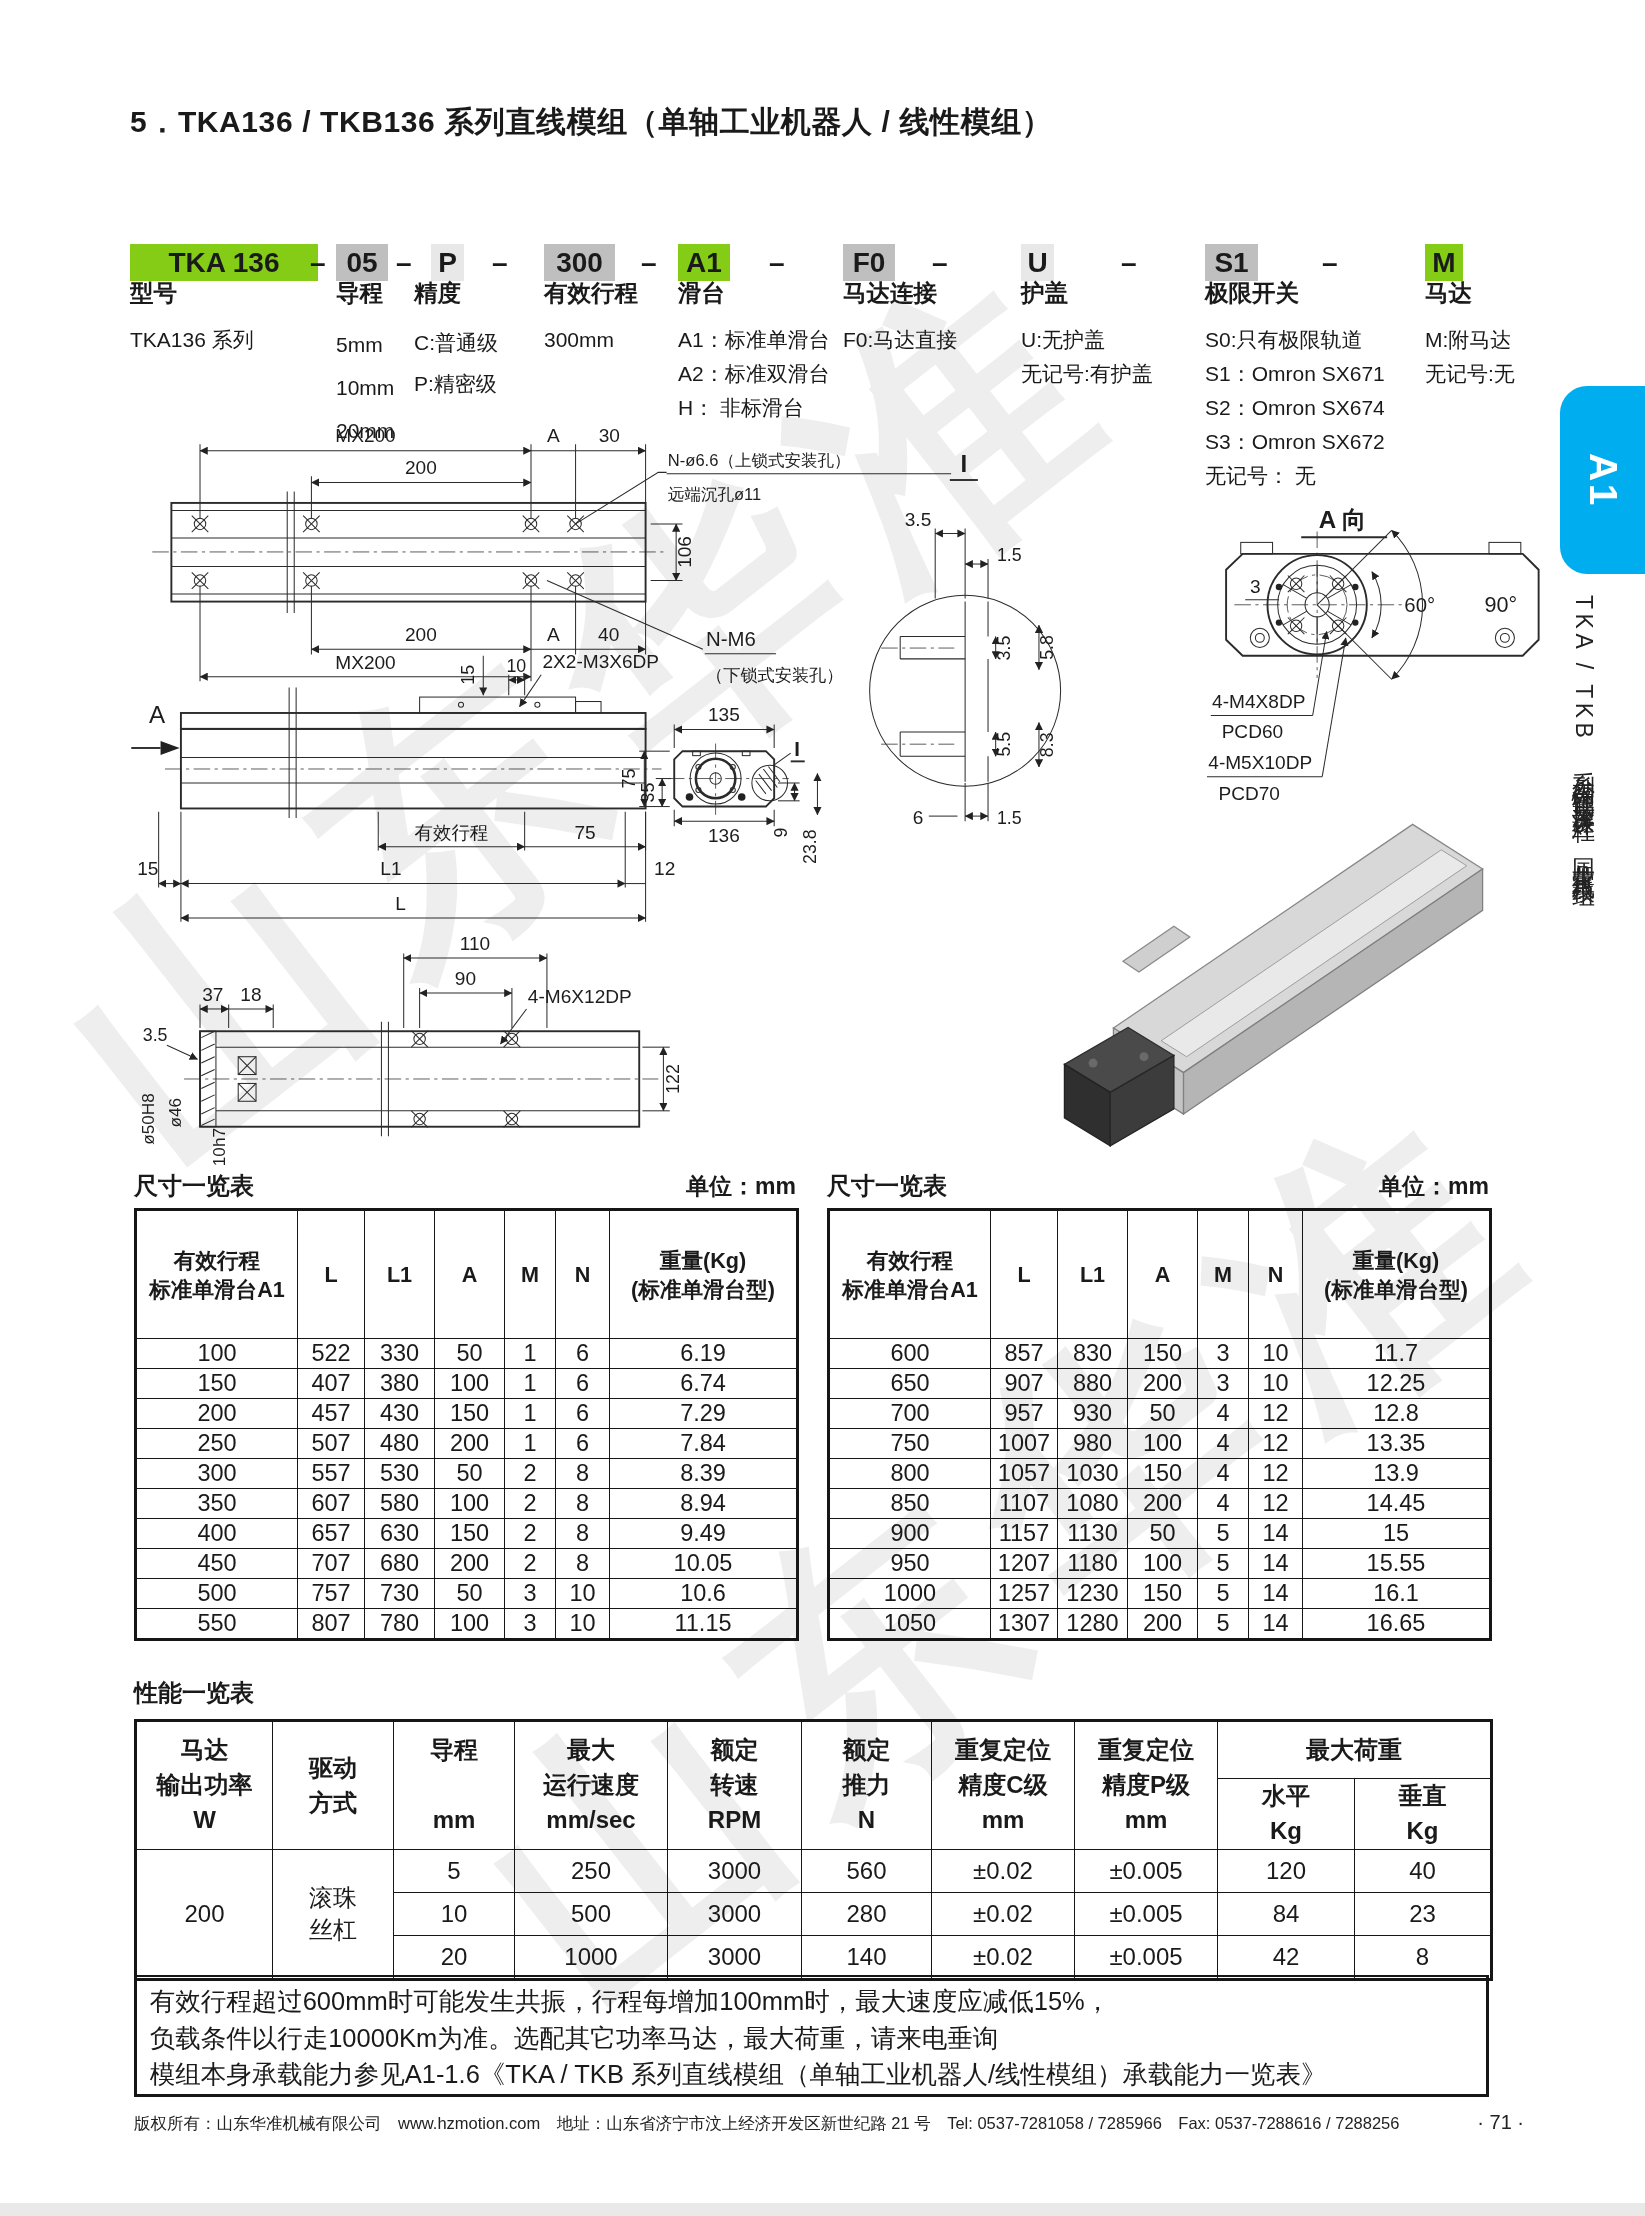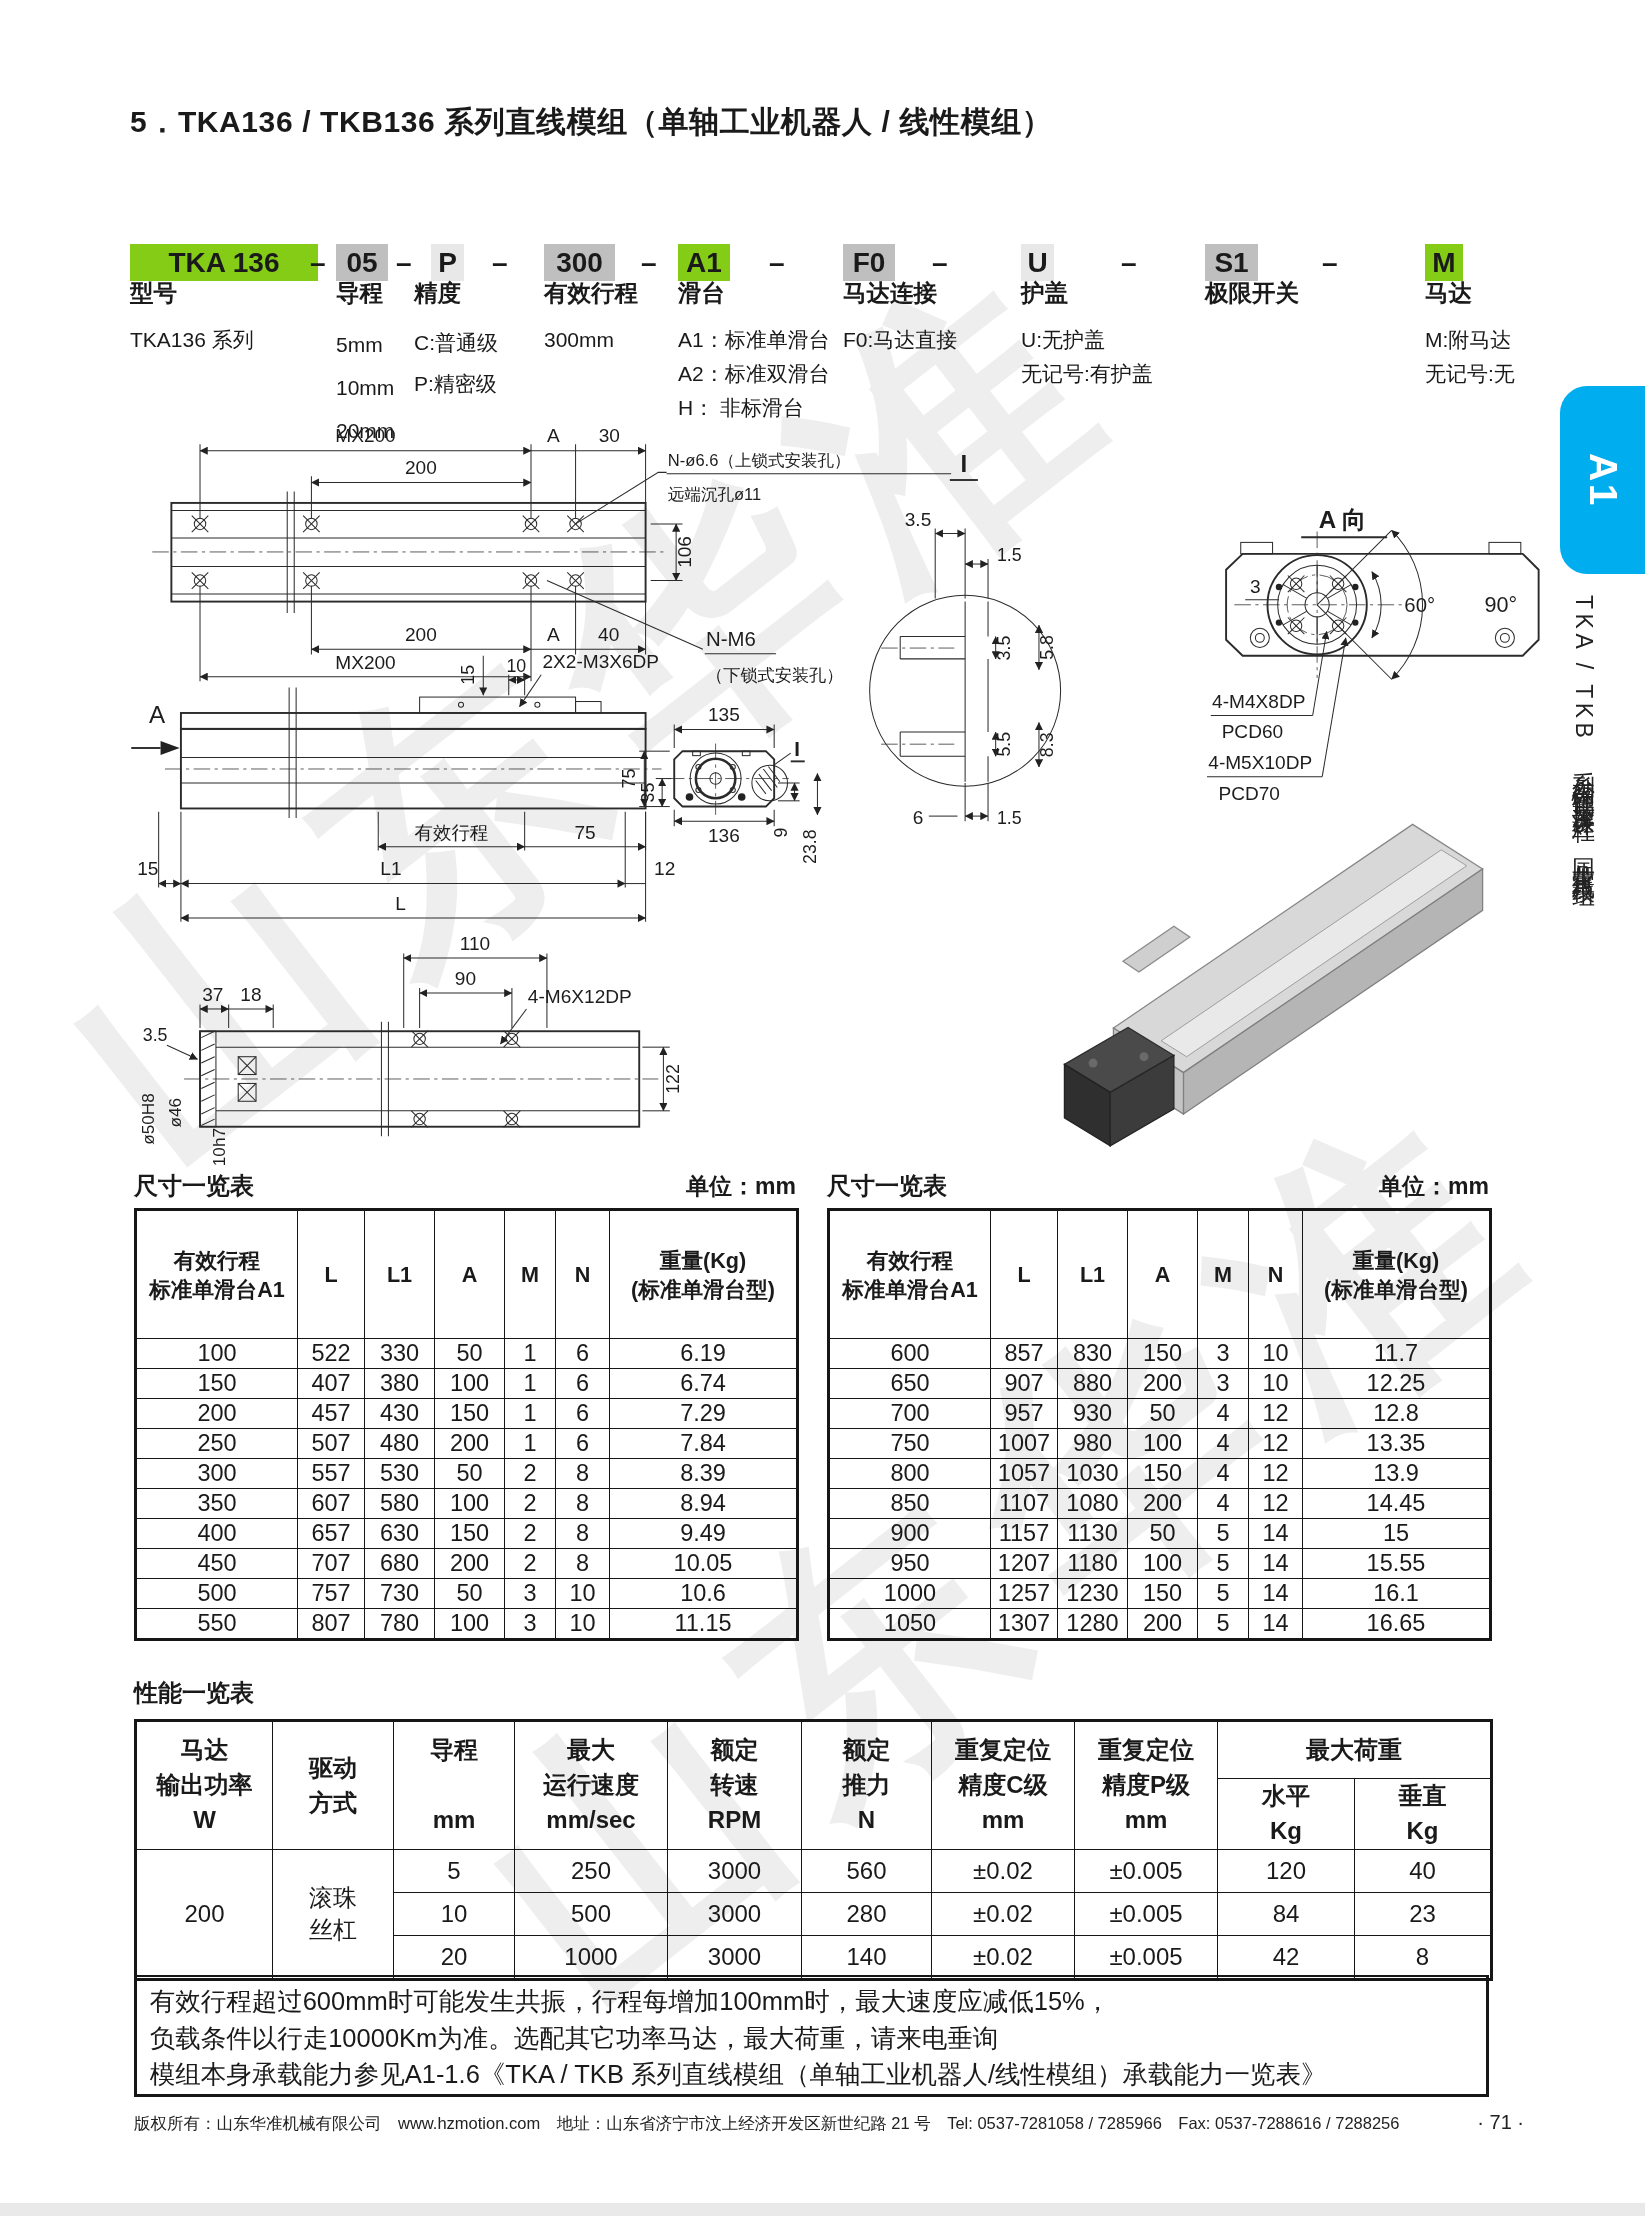--- a/index.html
+++ b/index.html
@@ -118,20 +118,25 @@
     <div class="seg-label">马达连接</div>
     <div class="seg-options">F0:马达直接</div>
     </div>
   <div class="seg-col" style="left:1021px">
     <div class="seg-label">护盖</div>
     <div class="seg-options">U:无护盖
 无记号:有护盖</div>
     </div>
   <div class="seg-col" style="left:1205px">
     <div class="seg-label">极限开关</div>
+    <div class="seg-options">S0:只有极限轨道
+S1：Omron SX671
+S2：Omron SX674
+S3：Omron SX672
+无记号： 无</div>
     </div>
   <div class="seg-col" style="left:1425px">
     <div class="seg-label">马达</div>
     <div class="seg-options">M:附马达
 无记号:无</div>
     </div>
 
   <svg class="abs" style="left:130px;top:401px" width="1429" height="764" viewBox="0 0 2245 1200">
     <defs>
       <marker id="ar" viewBox="0 0 10 10" refX="9.5" refY="5" markerWidth="8" markerHeight="8" orient="auto-start-reverse">

